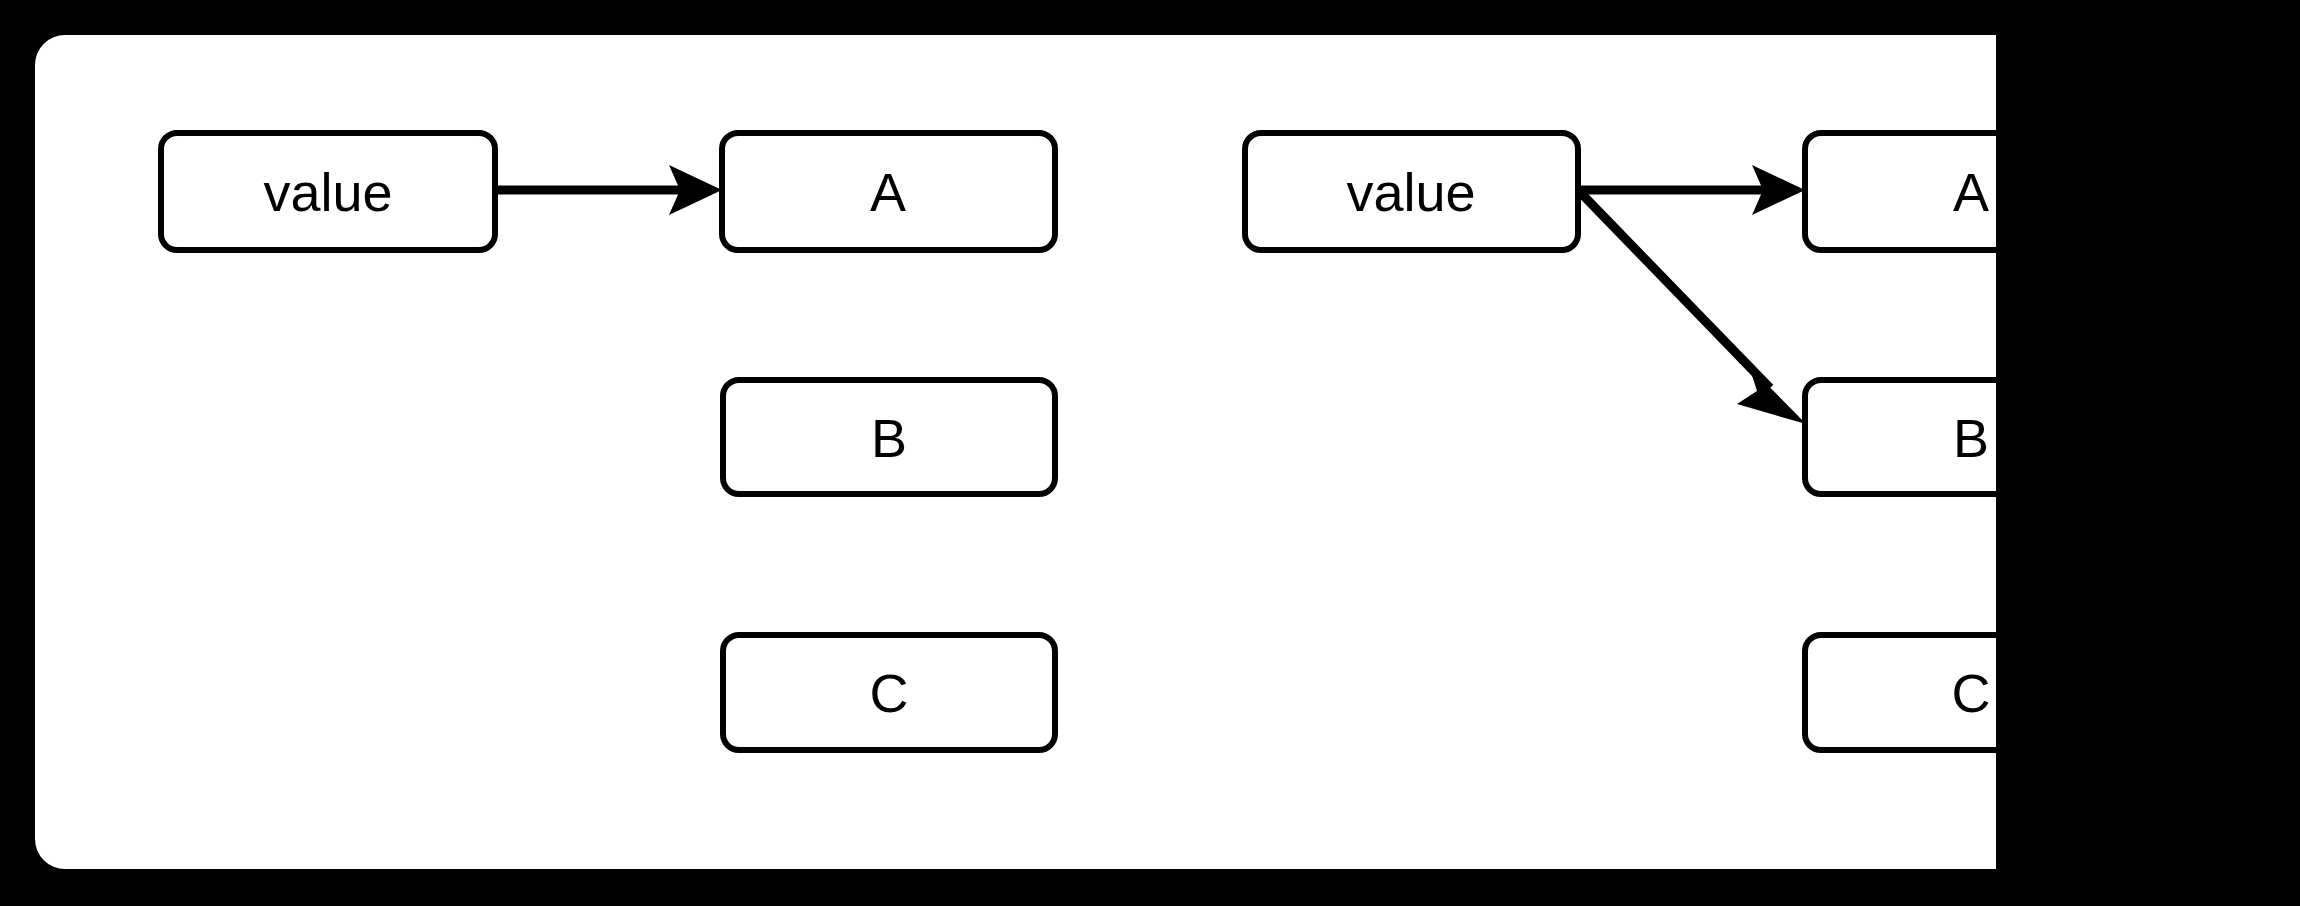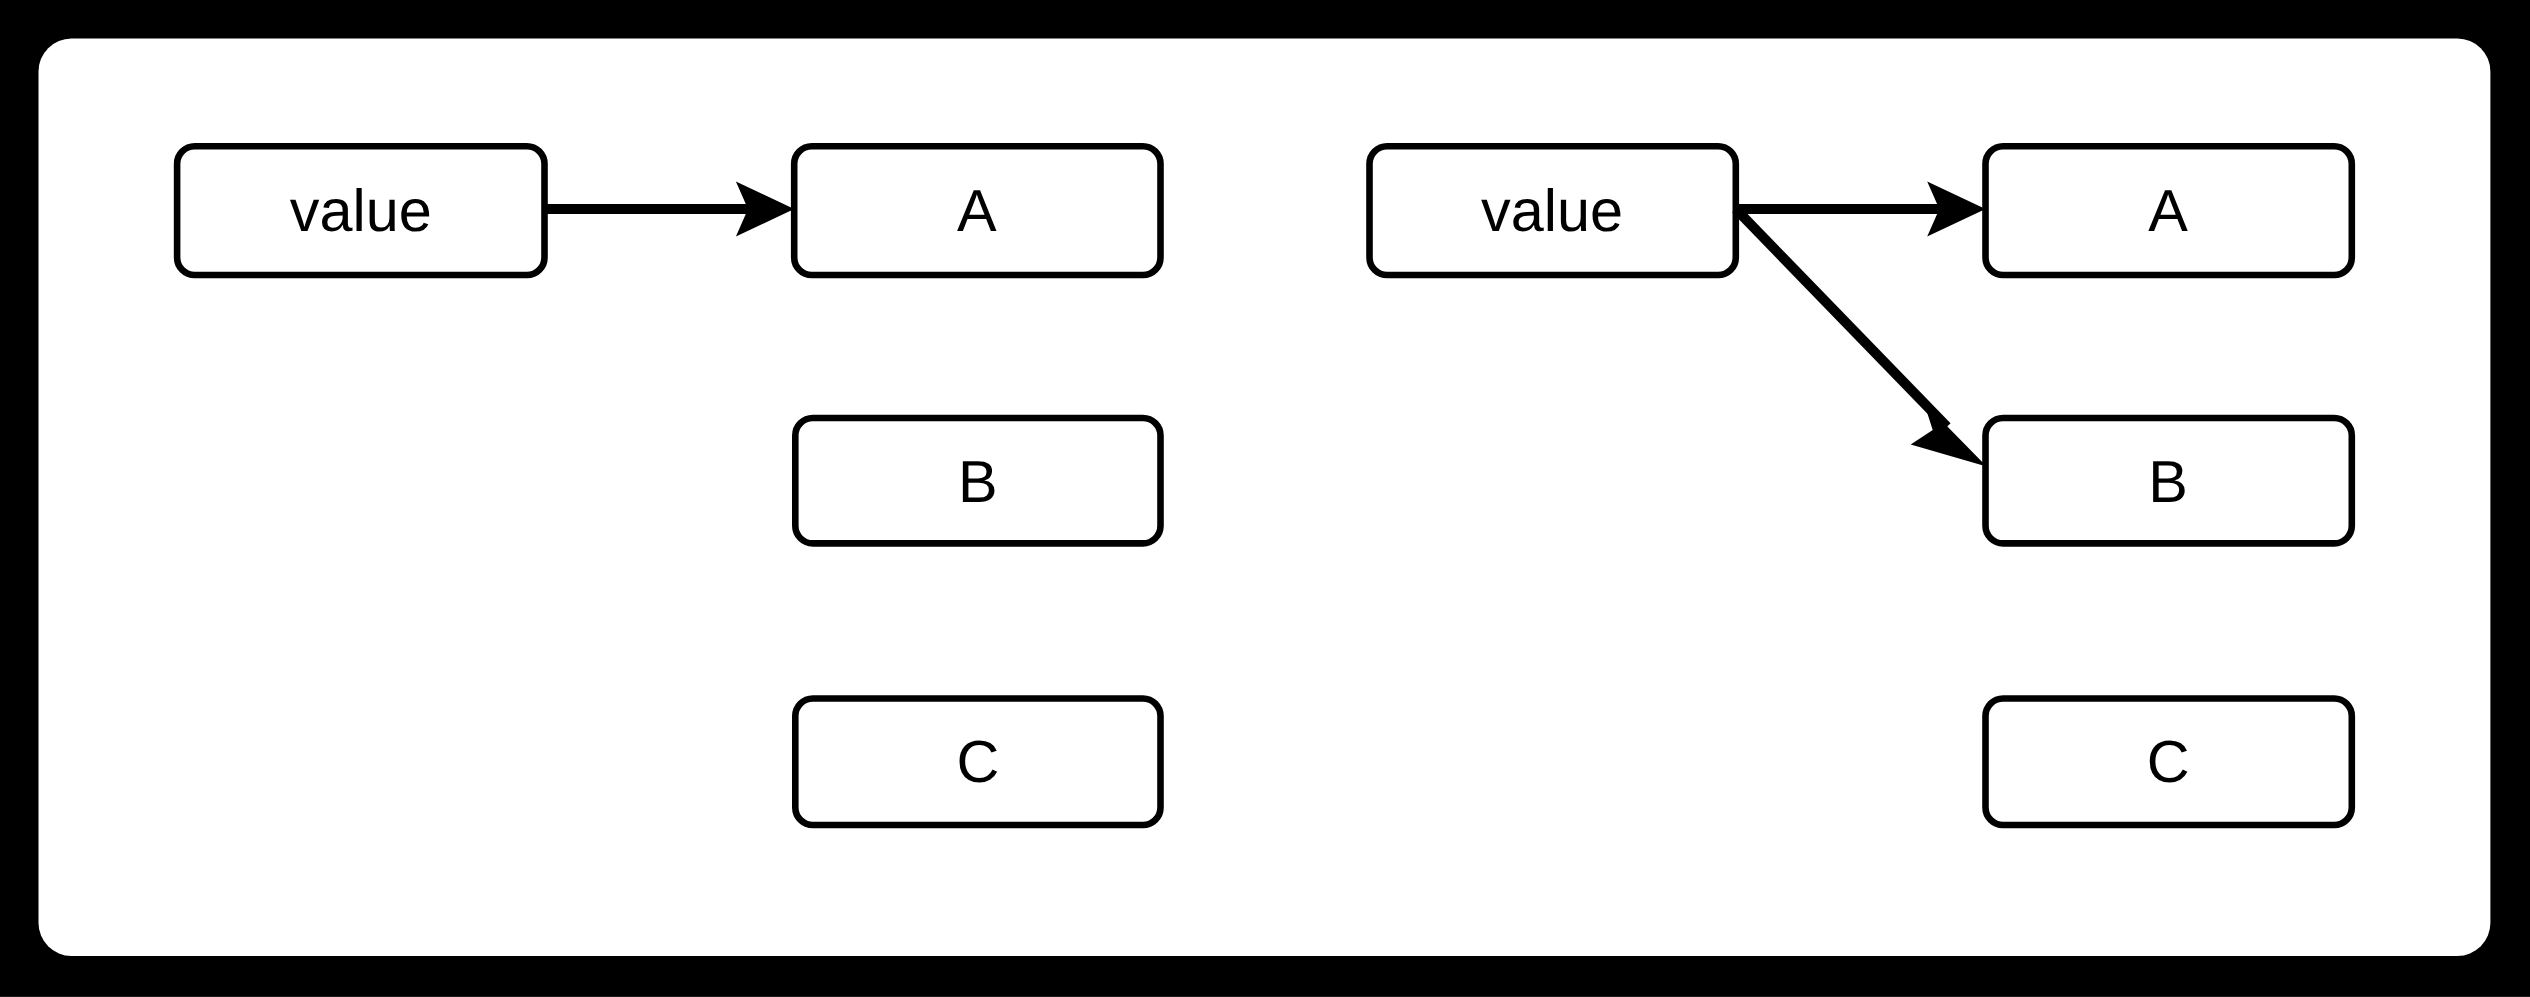--- a/index.html
+++ b/index.html
@@ -2,21 +2,21 @@
 <html><head>
 <meta charset="utf-8">
 <style>
   html, body {
     margin: 0;
     padding: 0;
     background: #000000;
   }
   #canvas {
     position: relative;
-    width: 2300px;
+    width: 1996px;
     height: 906px;
     background: #000000;
     overflow: hidden;
     font-family: "Liberation Sans", sans-serif;
   }
   #panel {
     position: absolute;
     left: 35px;
     top: 35px;
     width: 2229px;

